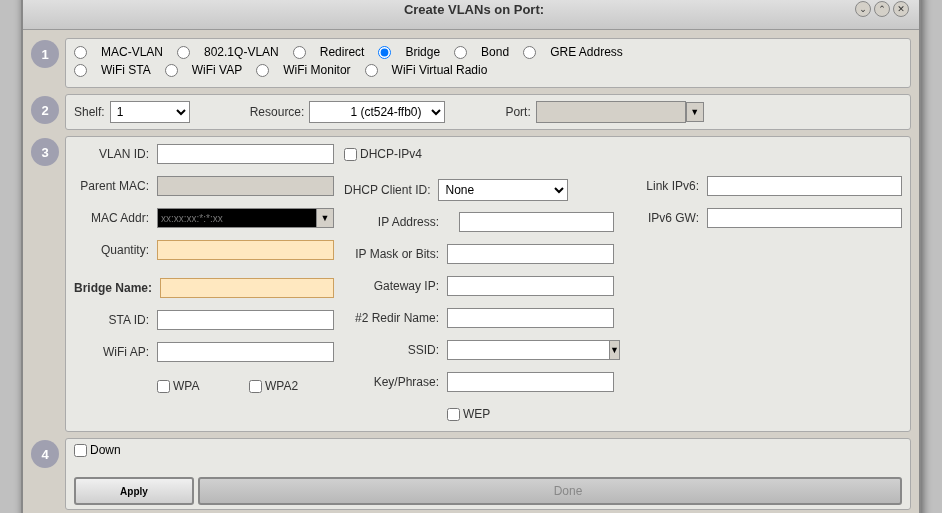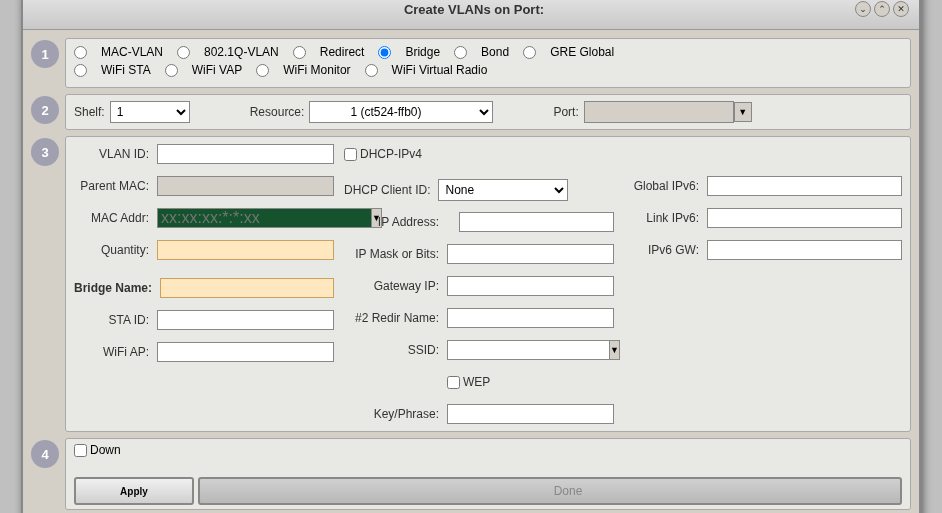--- a/index.html
+++ b/index.html
@@ -301,21 +301,21 @@
           <label class="radio-item">
             <input type="radio" name="vlan-type" checked="" style="">
             <span>Bridge</span>
           </label>
           <label class="radio-item">
             <input type="radio" name="vlan-type" style="">
             <span>Bond</span>
           </label>
           <label class="radio-item">
             <input type="radio" name="vlan-type" style="">
-            <span>GRE Global</span>
+            <span>GRE Address</span>
           </label>
         </div>
         <div class="radio-row">
           <label class="radio-item">
             <input type="radio" name="vlan-type" style="">
             <span>WiFi STA</span>
           </label>
           <label class="radio-item">
             <input type="radio" name="vlan-type" style="">
             <span>WiFi VAP</span>
@@ -337,21 +337,21 @@
       <div class="section-content">
         <div class="shelf-row">
           <div class="field-group">
             <span class="field-label">Shelf:</span>
             <select class="select-field" style="width:80px;">
               <option>1</option>
             </select>
           </div>
           <div class="field-group" style="margin-left:40px;">
             <span class="field-label">Resource:</span>
-            <select class="select-field" style="width:184px;padding-left:36px;">
+            <select class="select-field" style="width:136px;padding-left:36px;">
               <option>1 (ct524-ffb0)</option>
             </select>
           </div>
           <div class="field-group" style="margin-left:40px;">
             <span class="field-label">Port:</span>
             <div style="display:flex;align-items:center;">
               <input type="text" class="input-field input-readonly" style="width: 150px;" readonly="">
               <button class="drop-btn">▼</button>
             </div>
           </div>
@@ -369,39 +369,52 @@
               <label class="lbl-left" style="min-width:75px;text-align:right;margin-right:4px;">VLAN ID:</label>
               <input type="text" class="input-normal" style="width: 140px;">
             </div>
             <div class="form-row">
               <label class="lbl-left" style="min-width:75px;text-align:right;margin-right:4px;">Parent MAC:</label>
               <input type="text" class="input-normal input-disabled" style="width: 140px;" readonly="">
             </div>
             <div class="form-row">
               <label class="lbl-left" style="min-width:75px;text-align:right;margin-right:4px;">MAC Addr:</label>
               <div class="input-with-drop" style="width:140px;">
-                <input type="text" style="flex: 1 1 0%; height: 20px; border-top: 1px solid rgb(136, 136, 136); border-bottom: 1px solid rgb(136, 136, 136); border-left: 1px solid rgb(136, 136, 136); border-image: initial; border-right: none; background: #14532d; padding: 0px 3px; font-size: 16px; color: rgb(153, 153, 153);" placeholder="xx:xx:xx:*:*:xx">
+                <input type="text" style="flex: 1 1 0%; height: 20px; border-top: 1px solid rgb(136, 136, 136); border-bottom: 1px solid rgb(136, 136, 136); border-left: 1px solid rgb(136, 136, 136); border-image: initial; border-right: none; background: #000000; padding: 0px 3px; font-size: 10px; color: rgb(153, 153, 153);" placeholder="xx:xx:xx:*:*:xx">
                 <button class="drop-btn">▼</button>
               </div>
             </div>
             <div class="form-row">
               <label class="lbl-left" style="min-width:75px;text-align:right;margin-right:4px;">Quantity:</label>
               <input type="text" class="input-orange" style="width: 140px;">
             </div>
             <div class="form-row" style="margin-top:6px;">
               <label class="lbl-left" style="min-width:75px;text-align:right;margin-right:4px;font-weight:bold;">Bridge Name:</label>
               <input type="text" class="input-orange" style="width: 140px;">
             </div>
             <div class="form-row">
               <label class="lbl-left" style="min-width:75px;margin-right:4px;">STA ID:</label>
               <input type="text" class="input-normal" style="width: 140px;">
             </div>
             <div class="form-row">
               <label class="lbl-left" style="min-width:75px;text-align:right;margin-right:4px;">WiFi AP:</label>
               <input type="text" class="input-normal" style="width: 140px;">
+            </div>
+            <div class="form-row" style="margin-top:2px;">
+              <label class="lbl-left" style="min-width:75px;text-align:right;margin-right:4px;"></label>
+              <div style="display:flex;gap:12px;align-items:center;">
+                <label class="checkbox-item">
+                  <input type="checkbox" style="">
+                  <span>WPA</span>
+                </label>
+                <label class="checkbox-item">
+                  <input type="checkbox" style="">
+                  <span>WPA2</span>
+                </label>
+              </div>
             </div>
           </div>
 
           <div class="col2-rows" style="width:270px;">
             <div class="form-row dhcp-row">
               <label class="checkbox-item">
                 <input type="checkbox" style="">
                 <span>DHCP-IPv4</span>
               </label>
             </div>
@@ -430,38 +443,34 @@
               <input type="text" class="input-normal" style="width: 150px;">
             </div>
             <div class="form-row">
               <label style="white-space:nowrap;min-width:95px;margin-right:4px;">SSID:</label>
               <div style="display:flex;align-items:center;width:150px;">
                 <input type="text" style="flex: 1 1 0%; height: 20px; border-top: 1px solid rgb(136, 136, 136); border-bottom: 1px solid rgb(136, 136, 136); border-left: 1px solid rgb(136, 136, 136); border-image: initial; border-right: none; background: white; padding: 0px 3px; font-size: 12px;">
                 <button class="drop-btn">▼</button>
               </div>
             </div>
             <div class="form-row">
+              <label style="white-space:nowrap;min-width:95px;margin-right:4px;">Key/Phrase:</label>
+              <input type="text" class="input-normal" style="width: 150px;">
+            </div>
+            <div class="form-row">
               <label style="min-width:95px;margin-right:4px;"></label>
               <label class="checkbox-item">
                 <input type="checkbox" style="">
                 <span>WEP</span>
               </label>
             </div>
-            <div class="form-row">
-              <label style="white-space:nowrap;min-width:95px;margin-right:4px;">Key/Phrase:</label>
-              <input type="text" class="input-normal" style="width: 150px;">
-            </div>
           </div>
 
           <div class="col3-rows" style="flex:1;">
             <div style="height:22px;"></div>
-            <div class="form-row">
-              <label style="white-space:nowrap;min-width:75px;text-align:right;margin-right:4px;">Global IPv6:</label>
-              <input type="text" class="input-normal" style="width: 120px;">
-            </div>
             <div class="form-row">
               <label style="white-space:nowrap;min-width:75px;text-align:right;margin-right:4px;">Link IPv6:</label>
               <input type="text" class="input-normal" style="width: 120px;">
             </div>
             <div class="form-row">
               <label style="white-space:nowrap;min-width:75px;text-align:right;margin-right:4px;">IPv6 GW:</label>
               <input type="text" class="input-normal" style="width: 120px;">
             </div>
           </div>
         </div>

